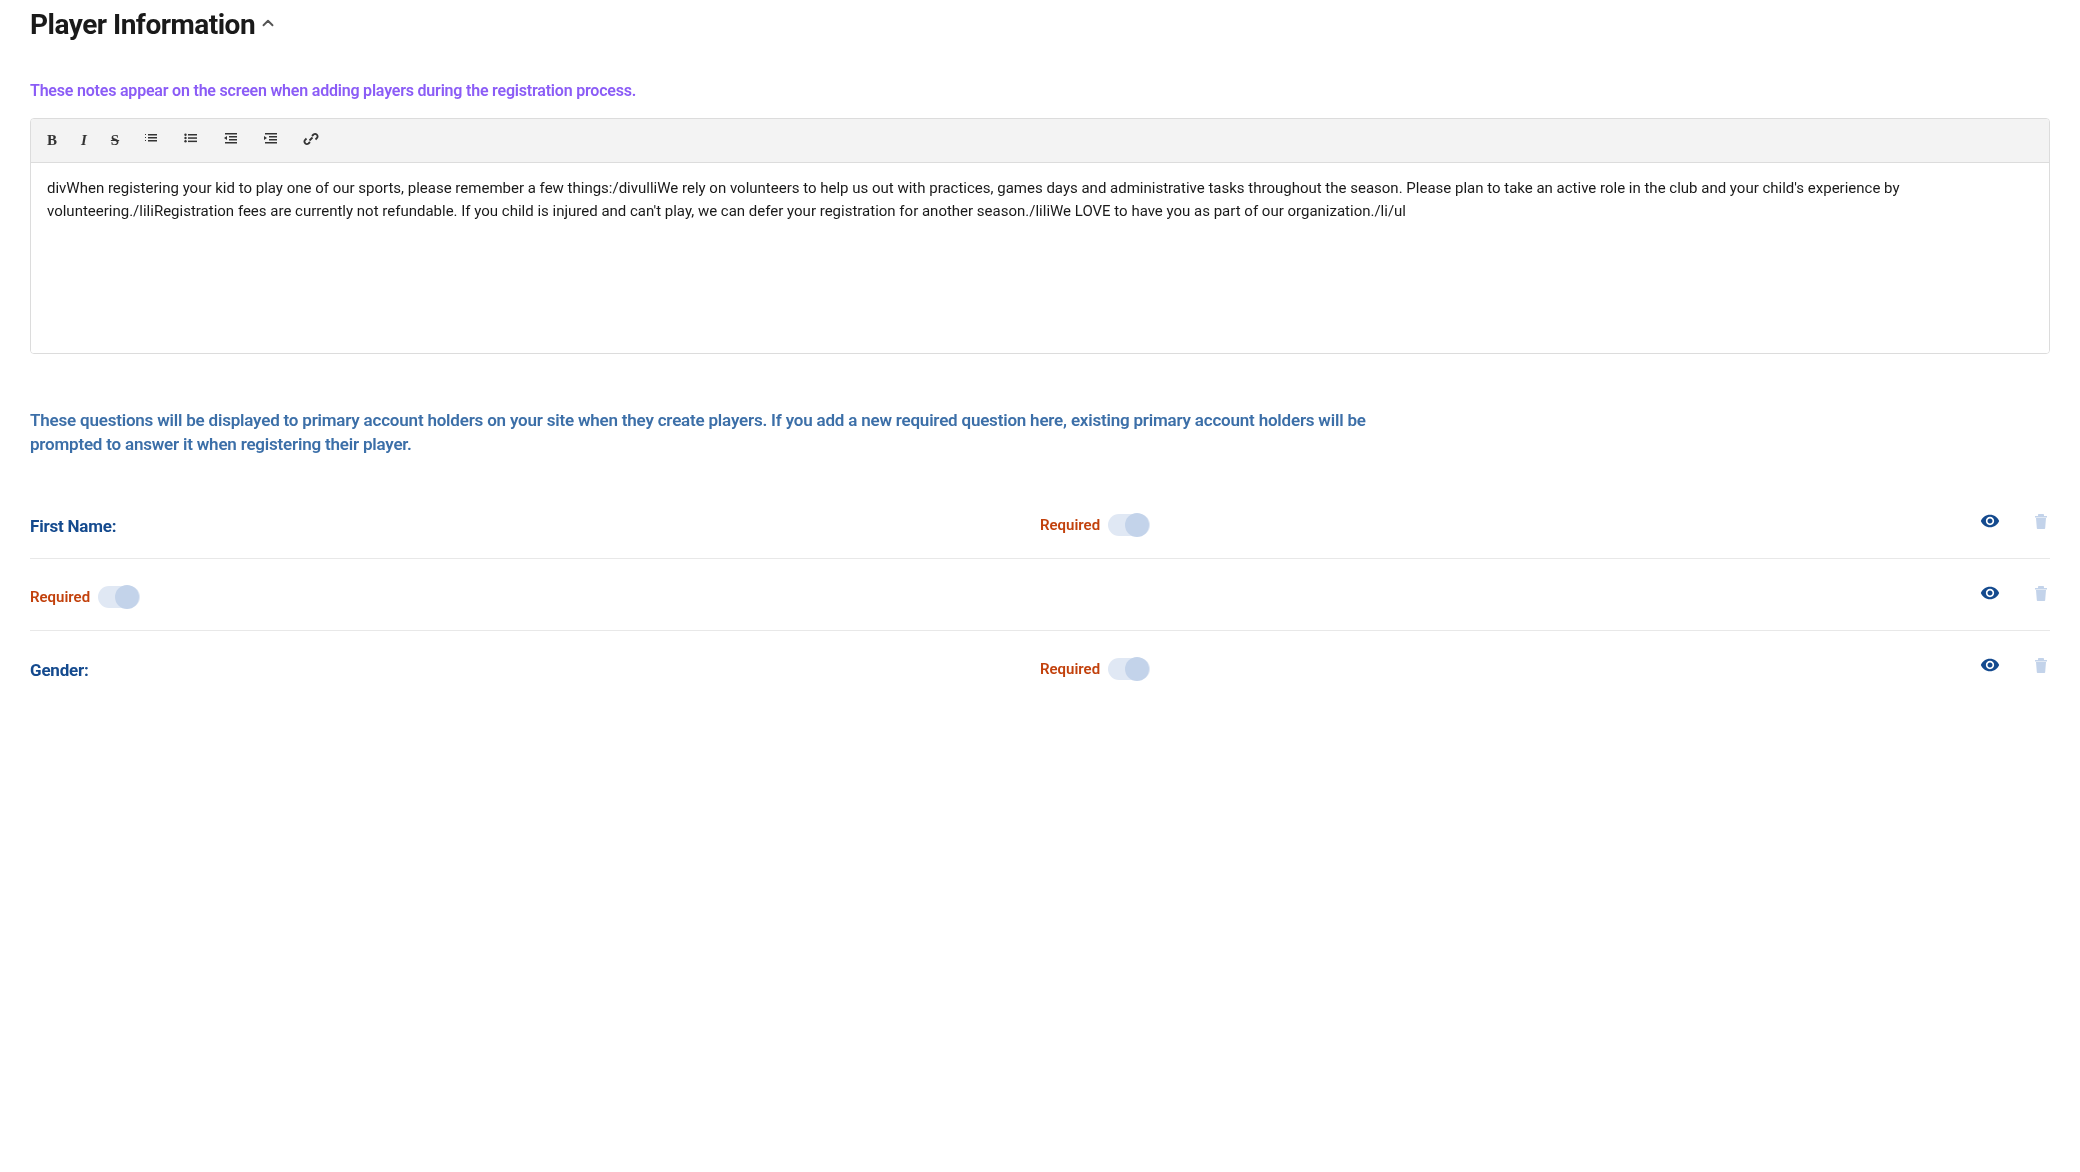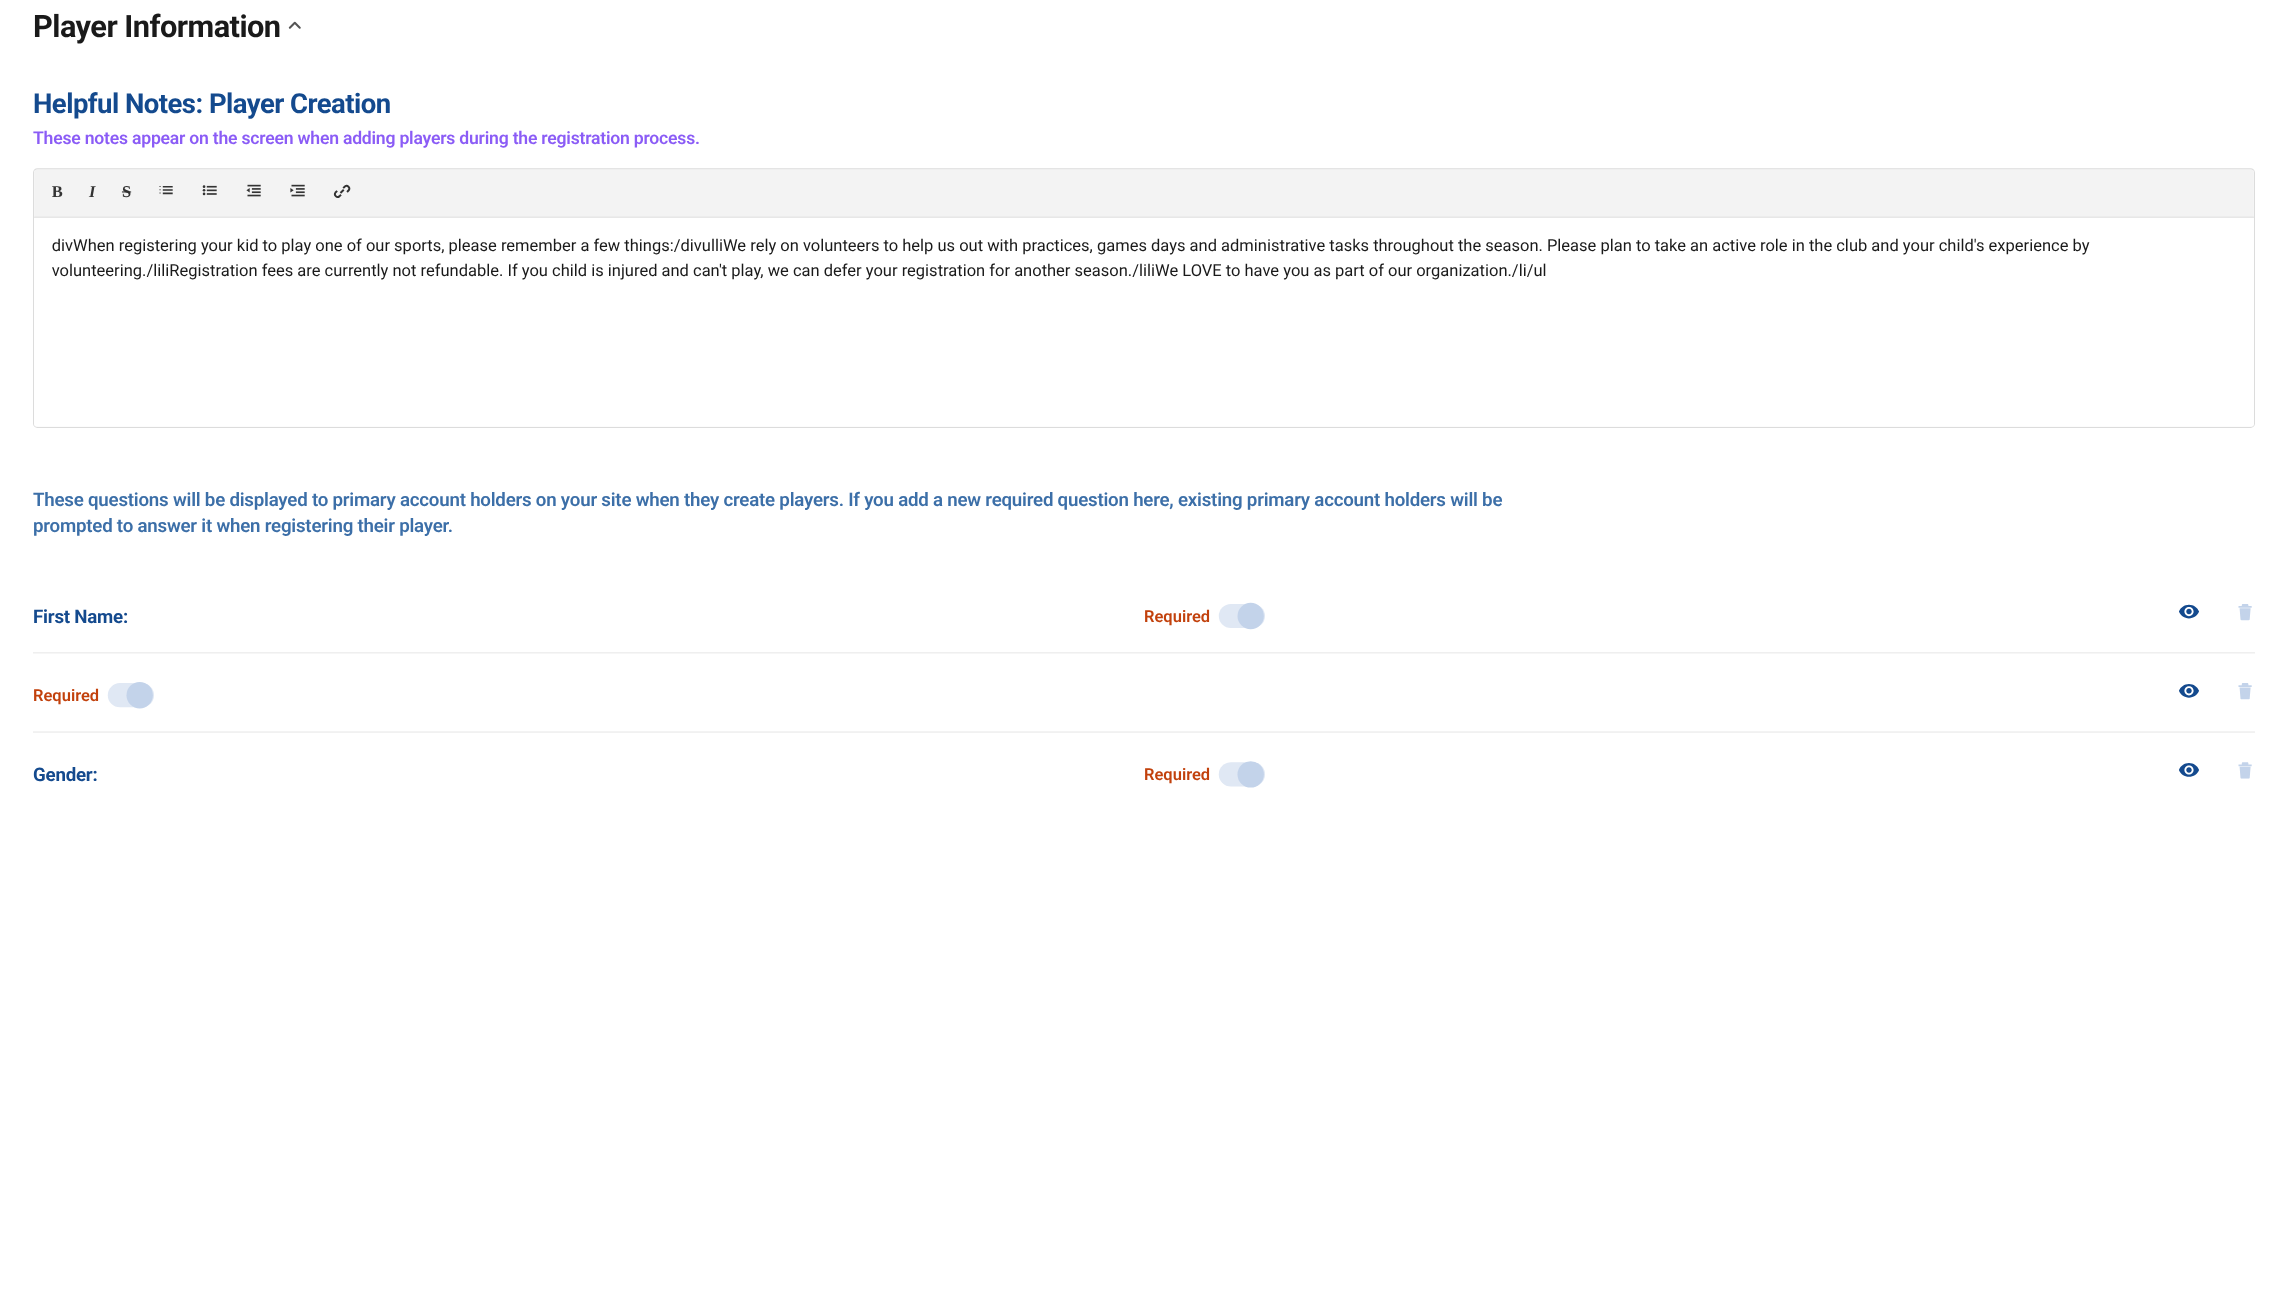--- a/index.html
+++ b/index.html
@@ -192,21 +192,20 @@
   <button class="collapse-btn">
     <span>
       <svg viewBox="0 0 24 24" fill="none" stroke="currentColor" stroke-width="2.5" stroke-linecap="round" stroke-linejoin="round">
           <polyline points="18 15 12 9 6 15"></polyline>
         </svg>
     </span>
   </button>
 </div>
 
 <div>
-  <h2 class="section-title">Helpful Notes: Player Creation</h2>
   <p class="section-subtitle">These notes appear on the screen when adding players during the registration process.</p>
 
   <div class="editor-wrapper">
     <div class="editor-toolbar">
       <button class="toolbar-btn">
         <span class="bold-text">B</span>
       </button>
       <button class="toolbar-btn">
         <span class="italic-text">I</span>
       </button>

